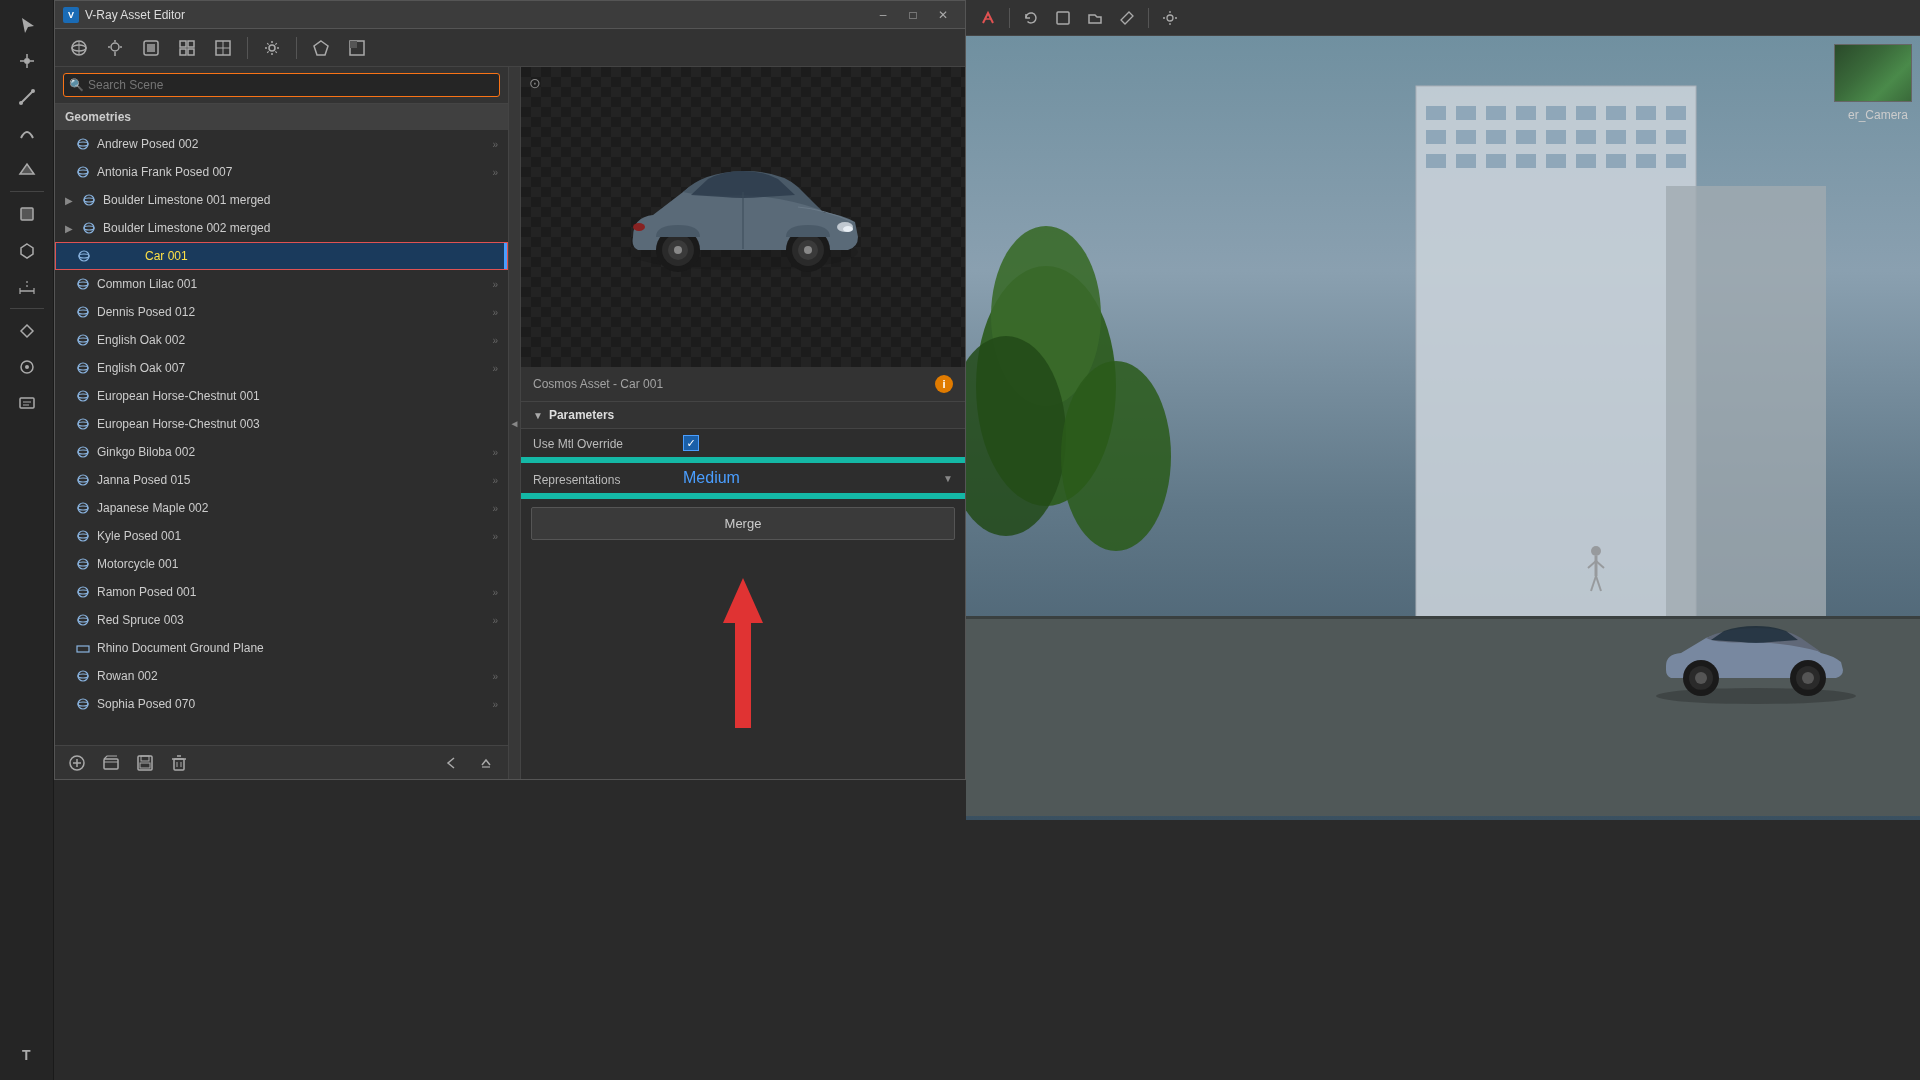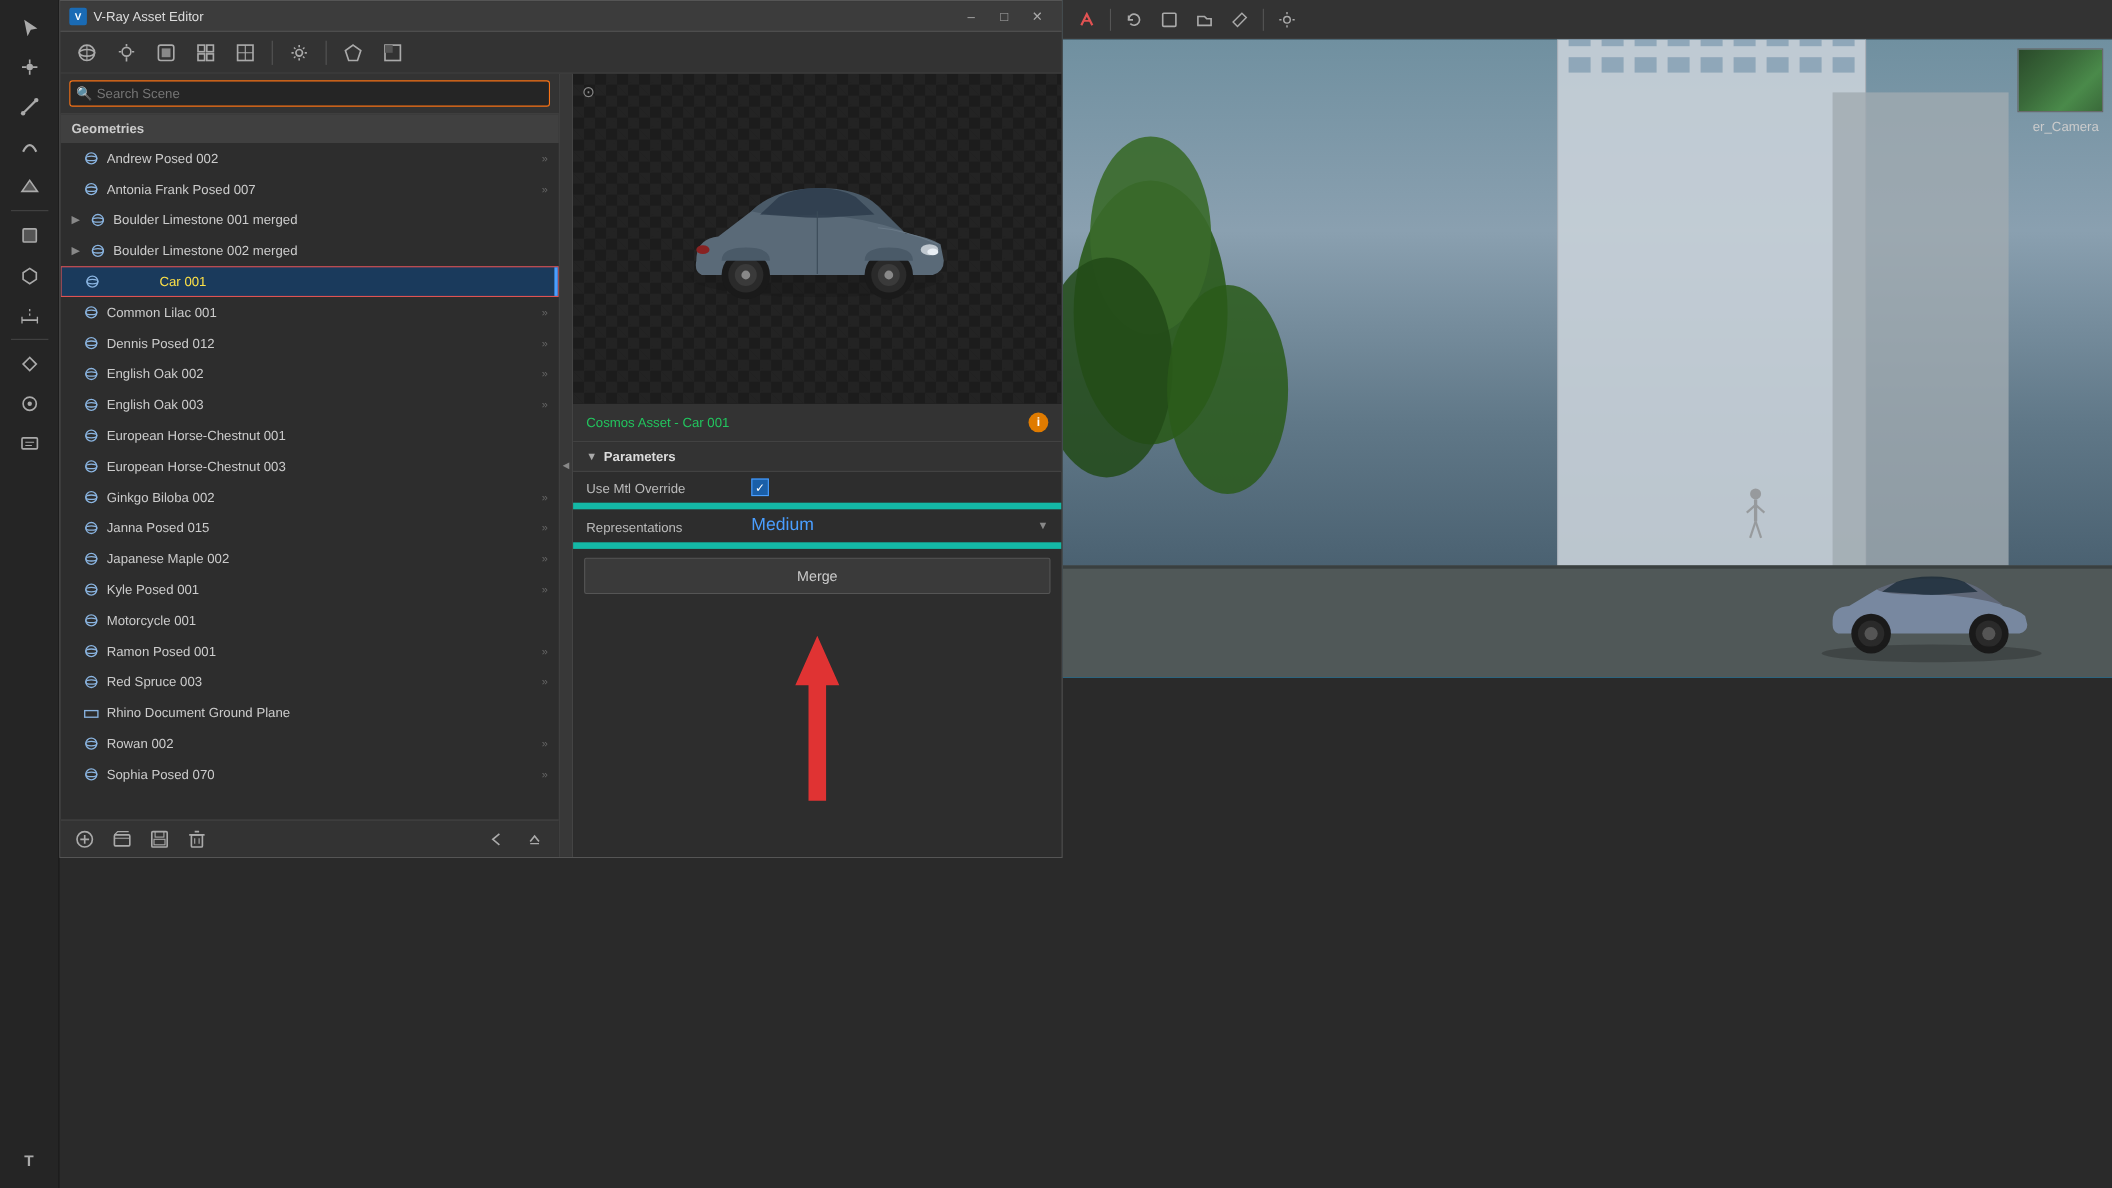--- a/index.html
+++ b/index.html
@@ -286,21 +286,21 @@
     .cosmos-header {
       display: flex;
       align-items: center;
       padding: 8px 12px;
       background: #333;
       border-bottom: 1px solid #444;
     }
     .cosmos-title {
       flex: 1;
       font-size: 12px;
-      color: #22c55e;
+      color: #a3a3a3;
     }
     .cosmos-info-btn {
       width: 18px;
       height: 18px;
       background: #e07b00;
       border-radius: 50%;
       display: flex;
       align-items: center;
       justify-content: center;
       color: white;
@@ -652,21 +652,21 @@
           </div>
         </div>
 
         <div class="asset-item">
           <div class="asset-icon">
             <svg viewBox="0 0 14 14" fill="none">
                 <circle cx="7" cy="7" r="5" stroke="#8ab4e0" stroke-width="1.2" fill="none"></circle>
                 <ellipse cx="7" cy="7" rx="5" ry="2" stroke="#8ab4e0" stroke-width="1.2" fill="none"></ellipse>
               </svg>
           </div>
-          <span class="asset-name">English Oak 003</span>
+          <span class="asset-name">English Oak 007</span>
           <div class="asset-actions">
             <span class="double-chevron">»</span>
           </div>
         </div>
 
         <div class="asset-item">
           <div class="asset-icon">
             <svg viewBox="0 0 14 14" fill="none">
                 <circle cx="7" cy="7" r="5" stroke="#8ab4e0" stroke-width="1.2" fill="none"></circle>
                 <ellipse cx="7" cy="7" rx="5" ry="2" stroke="#8ab4e0" stroke-width="1.2" fill="none"></ellipse>
@@ -937,21 +937,21 @@
         <svg width="60" height="170" viewBox="0 0 60 170">
 
           <polygon points="30,10 10,55 22,55 22,160 38,160 38,55 50,55" fill="#e03333"></polygon>
         </svg>
       </div>
 
     </div>
   </div>
 </div>
 
-<div class="scene-panel" style="position: absolute; left: 966px; top: 0; width: 954px; height: 616px; background: #0ea5e9; overflow: hidden; text-decoration: underline;">
+<div class="scene-panel" style="position: absolute; left: 966px; top: 0; width: 954px; height: 820px; background: #e5e5e5; overflow: hidden; text-decoration: underline;">
 
   <div class="scene-toolbar">
     <div class="scene-tb-btn active" style="color: #e05252;">
       <svg width="18" height="18" viewBox="0 0 18 18" fill="none">
         <path d="M4 14L9 4L14 14" stroke="#e05252" stroke-width="2" fill="none"></path>
         <path d="M6 10h6" stroke="#e05252" stroke-width="1.5"></path>
       </svg>
     </div>
     <div class="scene-tb-divider"></div>
     <div class="scene-tb-btn">

